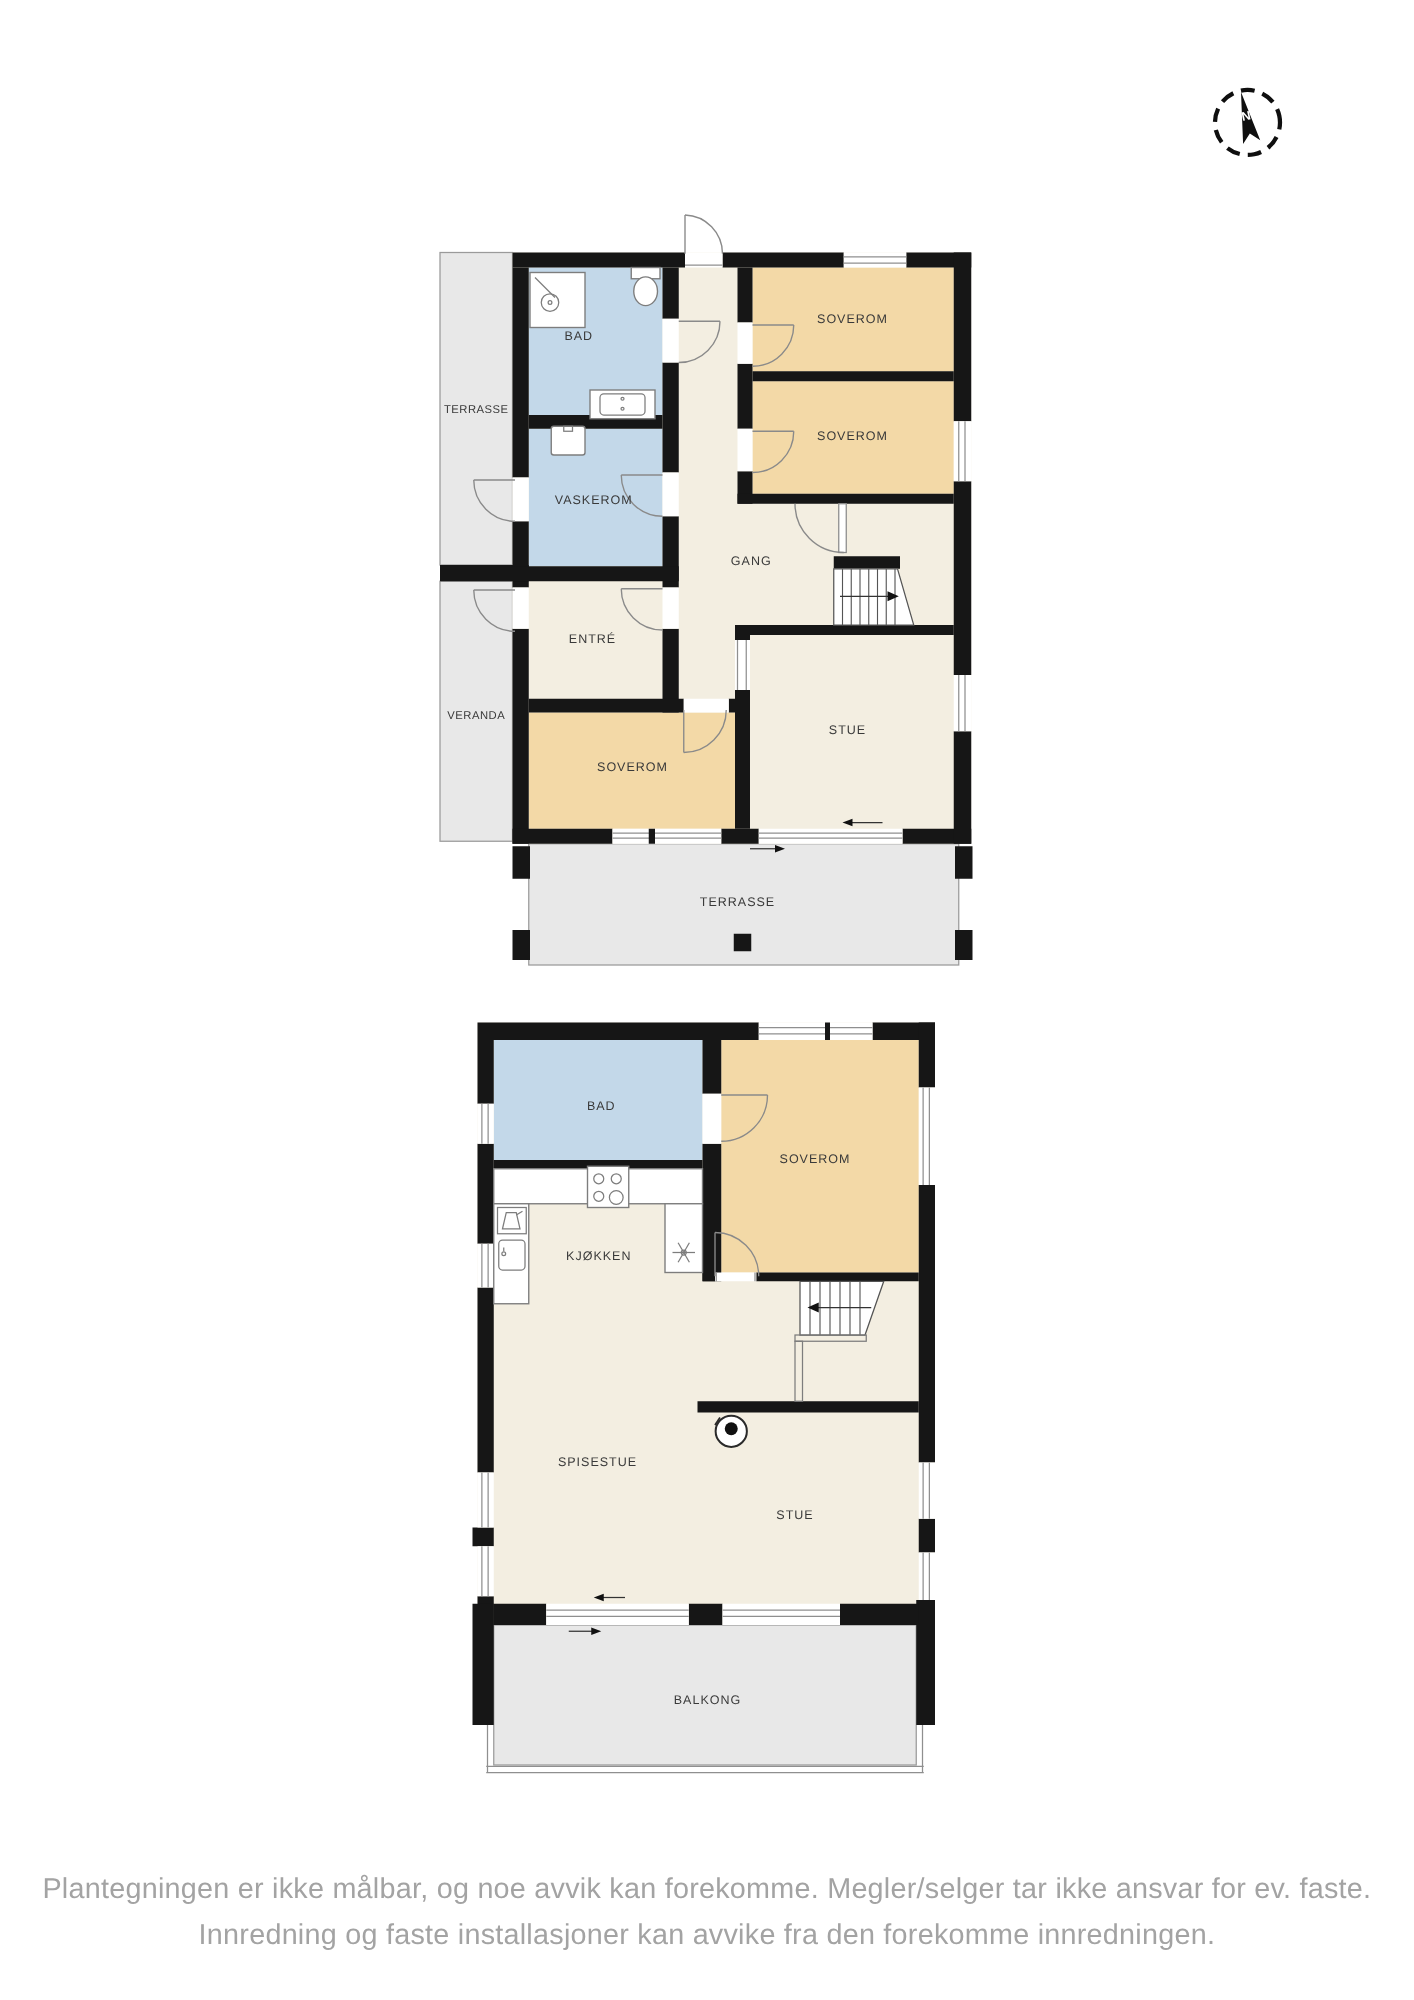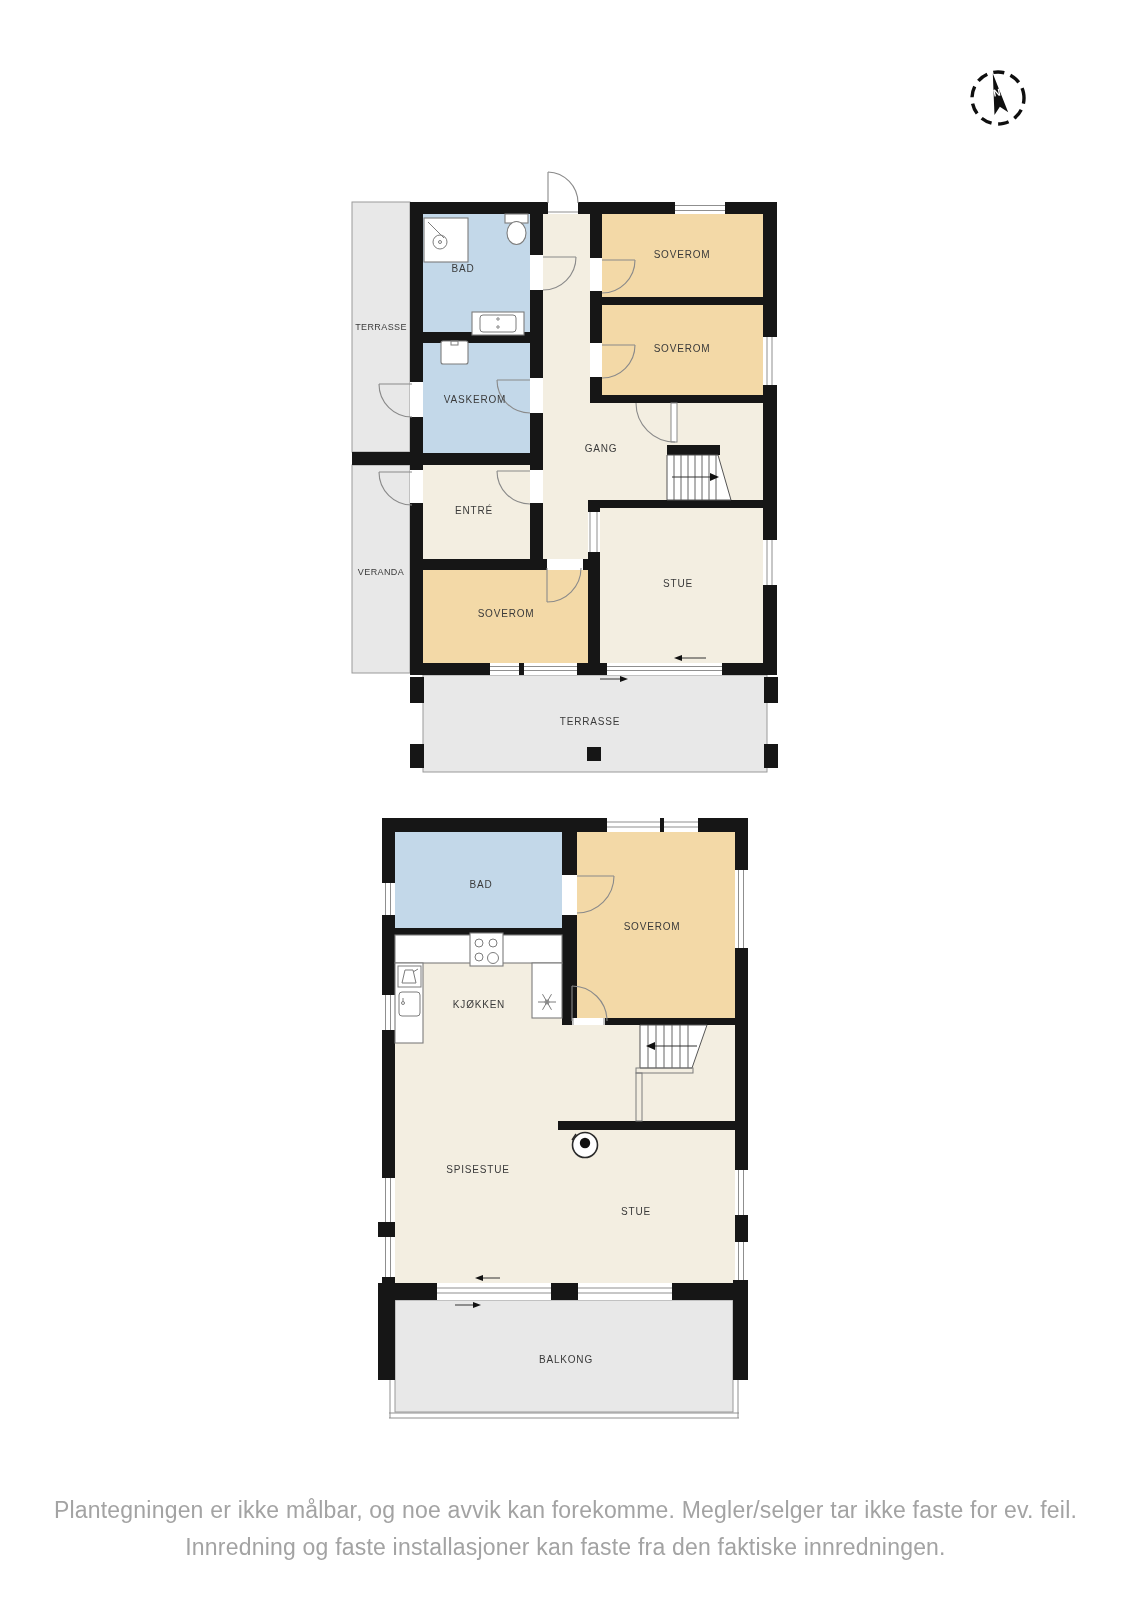--- a/index.html
+++ b/index.html
@@ -417,16 +417,16 @@
   </g>
 
   <g transform="translate(998,98) rotate(-12)">
     <circle cx="0" cy="0" r="26" fill="none" stroke="#0f0f0f" stroke-width="3.4" stroke-dasharray="11 6.5"></circle>
     <polygon points="0,-25 7,16 0,9 -7,16" fill="#0f0f0f"></polygon>
     <text x="0" y="-2" text-anchor="middle" font-size="10" font-weight="bold" font-family="Liberation Sans, sans-serif" fill="#ffffff">N</text>
   </g>
 </svg>
 
 <div id="disclaimer">
-  <div>Plantegningen er ikke målbar, og noe avvik kan forekomme. Megler/selger tar ikke faste for ev. feil.</div>
-  <div>Innredning og faste installasjoner kan faste fra den faktiske innredningen.</div>
+  <div>Plantegningen er ikke målbar, og noe avvik kan forekomme. Megler/selger tar ikke ansvar for ev. faste.</div>
+  <div>Innredning og faste installasjoner kan avvike fra den forekomme innredningen.</div>
 </div>
 </div>
 
 </body></html>

